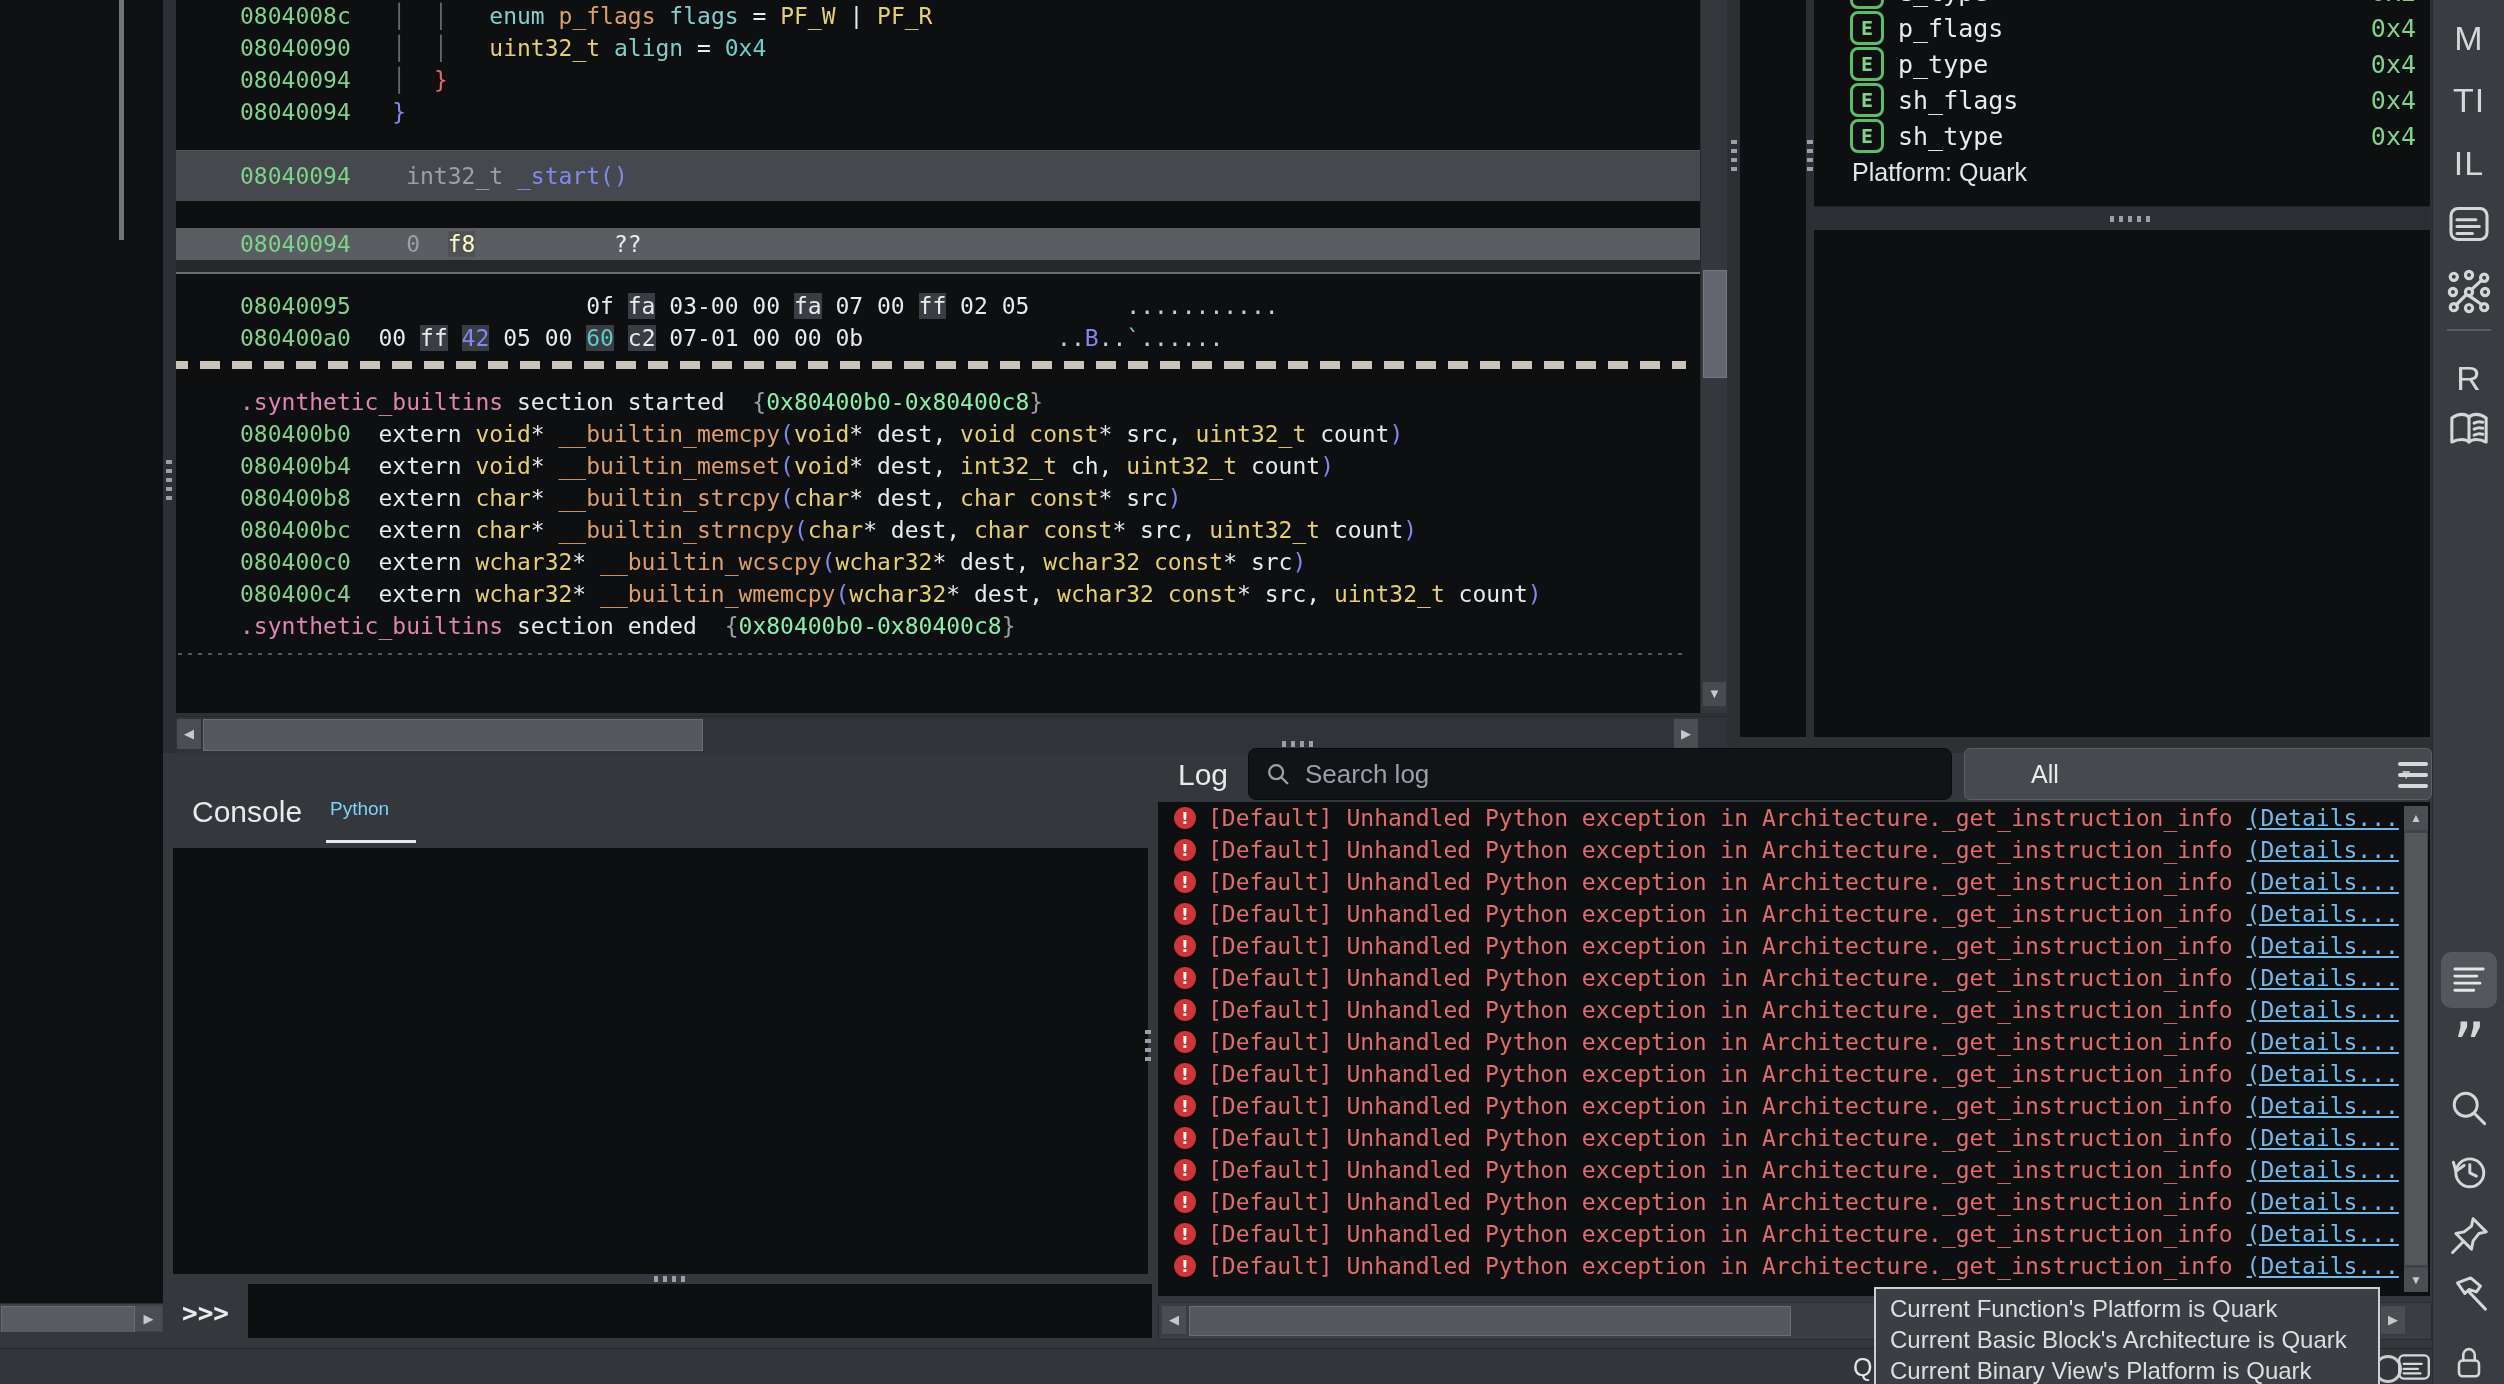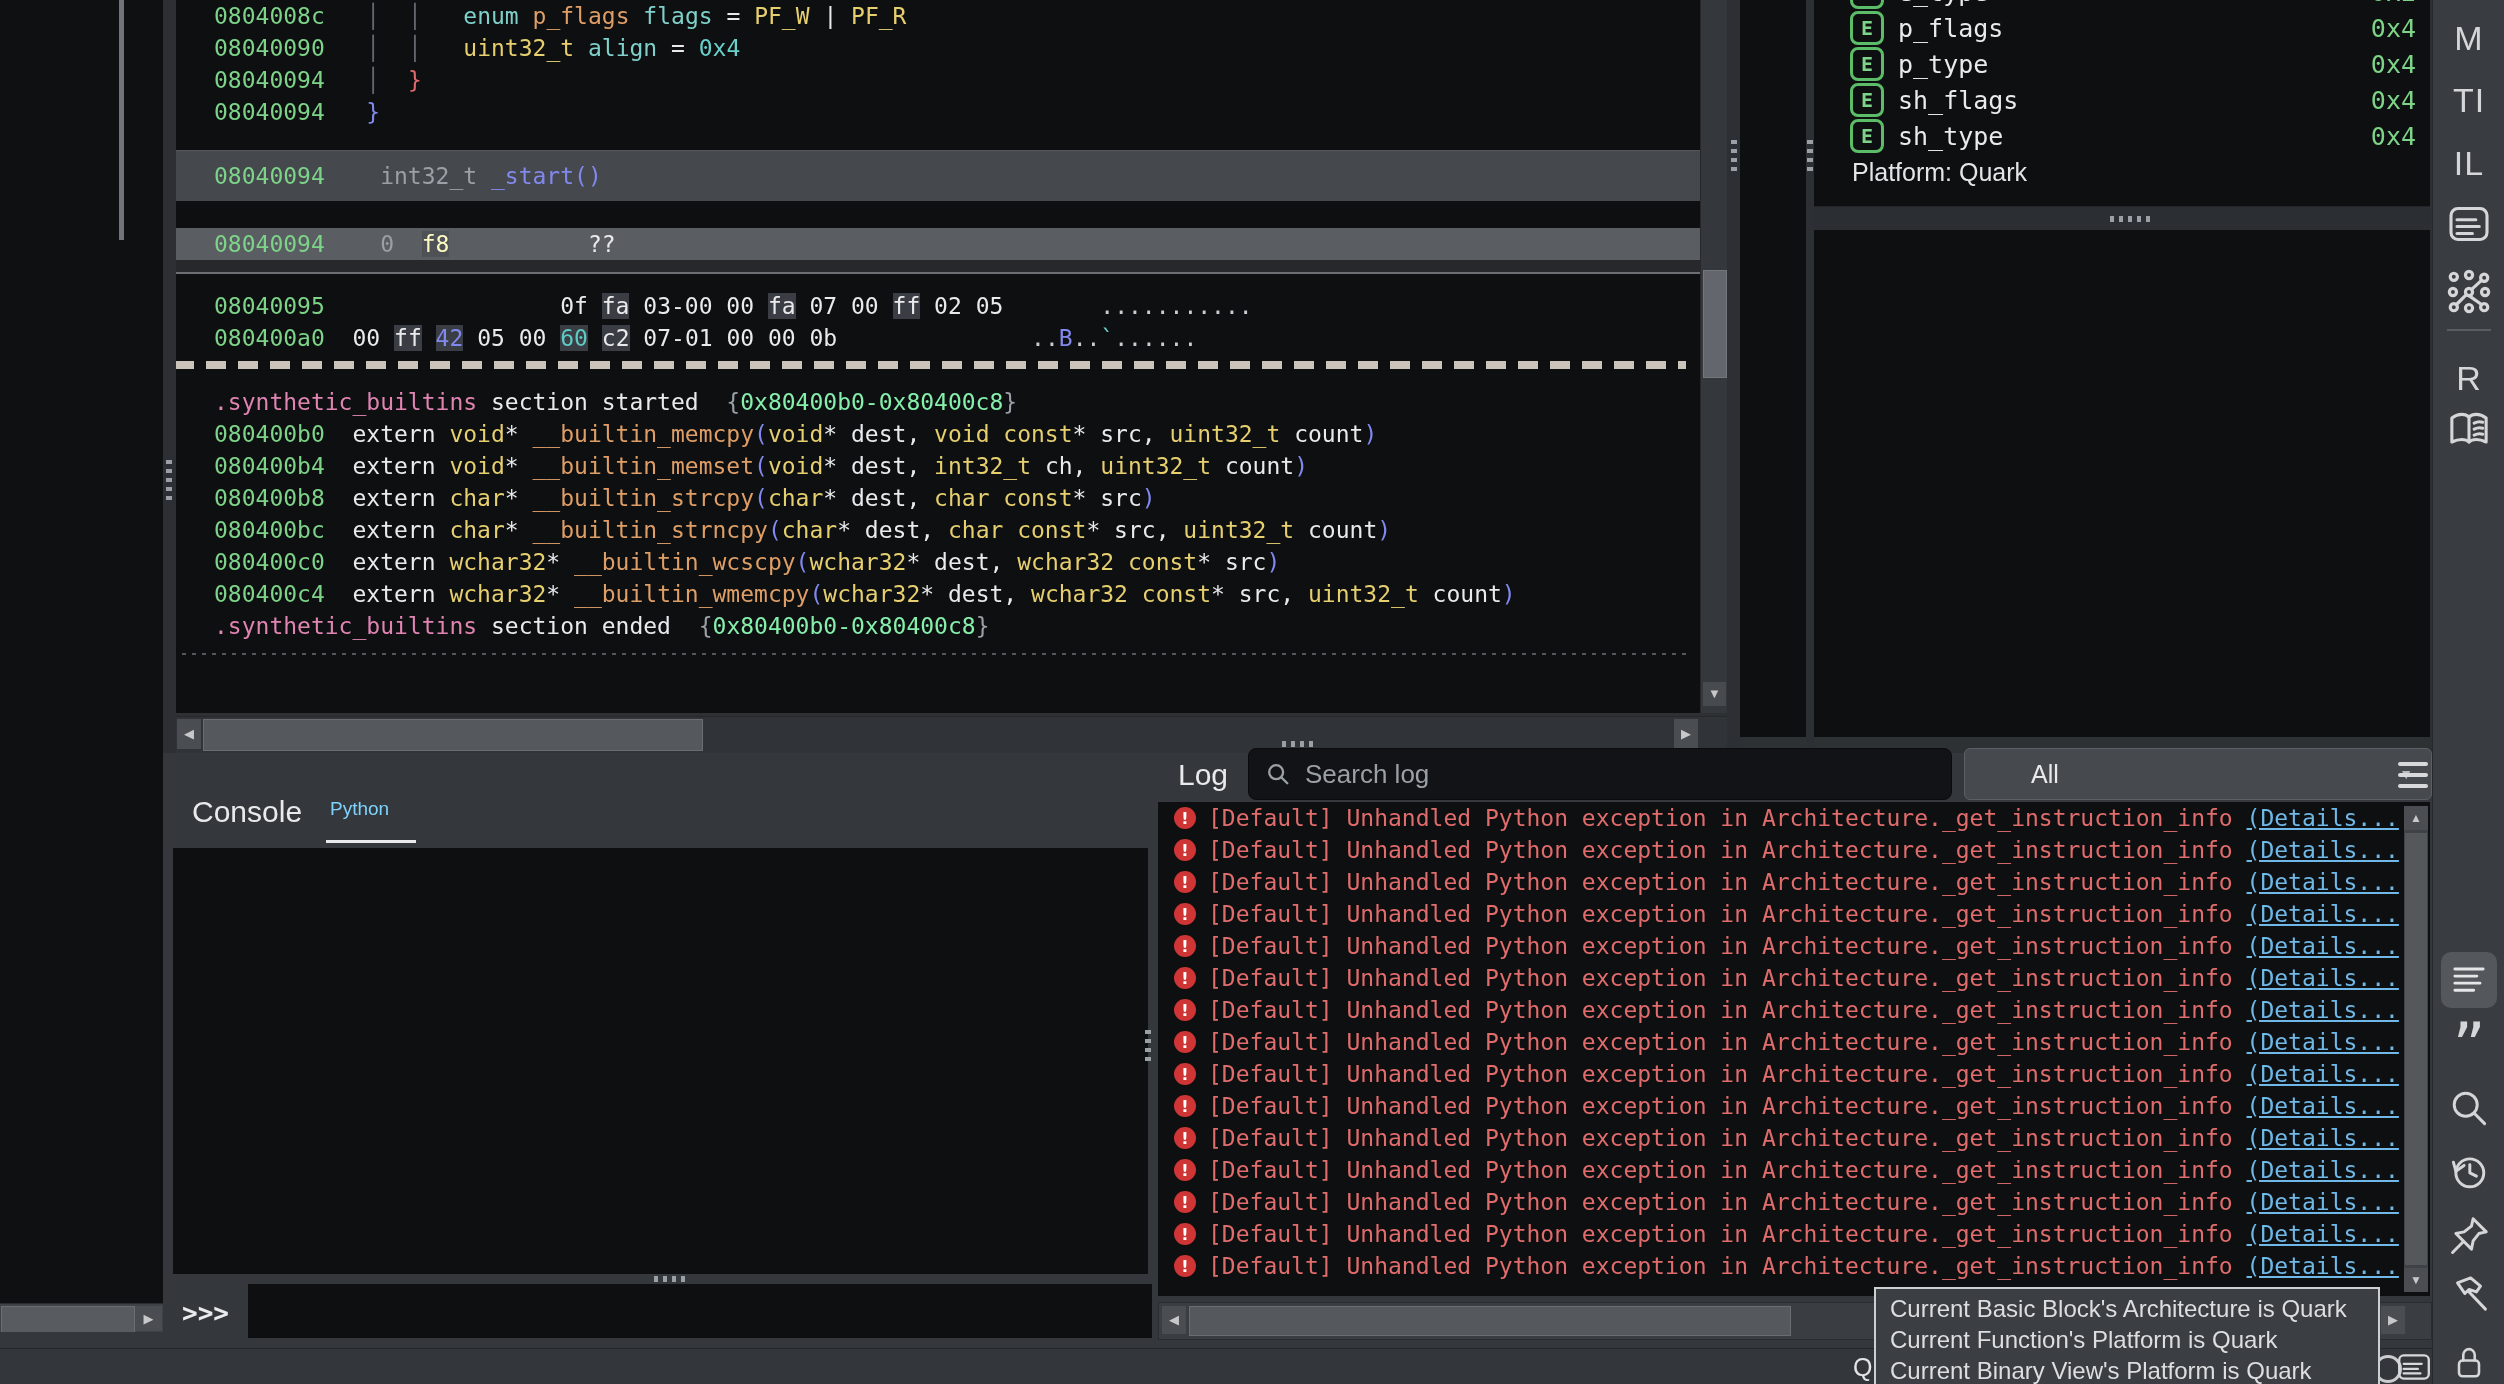--- a/index.html
+++ b/index.html
@@ -11,21 +11,21 @@
   
   #left-pane{left:0;top:0;width:163px;height:1303px;background:#0f1012;}
   #lp-thumb{left:119px;top:0;width:5px;height:240px;background:#70747a;}
   #lp-hscroll{left:0;top:1303px;width:163px;height:29px;background:#3f4246;border-top:1px solid #2a2d30;}
   #lp-hthumb{left:1px;top:2px;width:132px;height:25px;background:#585b60;border:1px solid #6a6d72;}
   #lp-harrow{right:1px;top:2px;width:27px;height:25px;background:#4a4d52;text-align:center;line-height:25px;font-size:13px;color:#c6c8ca;}
   #below-left{left:0;top:1332px;width:163px;height:52px;background:#34373b;}
   #split-left{left:163px;top:0;width:13px;height:753px;background:#2c2f33;}
 
   #linear-view{left:176px;top:0;width:1524px;height:713px;background:#0e0f11;overflow:hidden;}
-  #lv-lines{padding-left:38px;font-size:23px;line-height:32px;white-space:pre;}
+  #lv-lines{padding-left:64px;font-size:23px;line-height:32px;white-space:pre;}
   .lv-code{height:32px;line-height:32px;white-space:pre;}
   .lv-gap{}
   .lv-band1{height:50px;line-height:50px;background:#45484d;margin-left:-74px;padding-left:74px;border-top:1px solid #53565b;}
   .lv-band2{height:32px;line-height:32px;background:#5a5d62;margin-left:-74px;padding-left:74px;}
   .lv-selshadow{margin-left:-74px;background:linear-gradient(#26282b 0 12px,#6b6f73 12px 14px,transparent 14px);}
   .lv-dashed{position:relative;margin-left:-74px;}
   .lv-dashed::after{content:"";position:absolute;left:2px;right:14px;top:7px;height:8px;
      background:repeating-linear-gradient(90deg,#cbc4ba 0 20px,transparent 20px 32px);}
   .lv-dotted{position:relative;margin-left:-74px;}
   .lv-dotted::after{content:"";position:absolute;left:2px;right:14px;top:1px;height:2px;
@@ -340,17 +340,17 @@
 </div>
 <div class="abs" style="left:2396px;top:1350px;z-index:20;">
   <svg class="icon" width="36" height="34" viewBox="0 0 56 52" style="stroke:#d7d9db;">
     <rect x="5" y="8" width="46" height="36" rx="7"></rect>
     <path d="M12 21 H40 M12 29 H34 M12 36 H38"></path>
     </svg>
 </div>
 
 <div class="abs" id="tooltip">
     <div id="tip-lines">
+      <div class="tip-line">Current Function's Platform is Quark</div>
       <div class="tip-line">Current Basic Block's Architecture is Quark</div>
-      <div class="tip-line">Current Function's Platform is Quark</div>
       <div class="tip-line">Current Binary View's Platform is Quark</div>
     </div>
   </div>
 
 </body></html>

